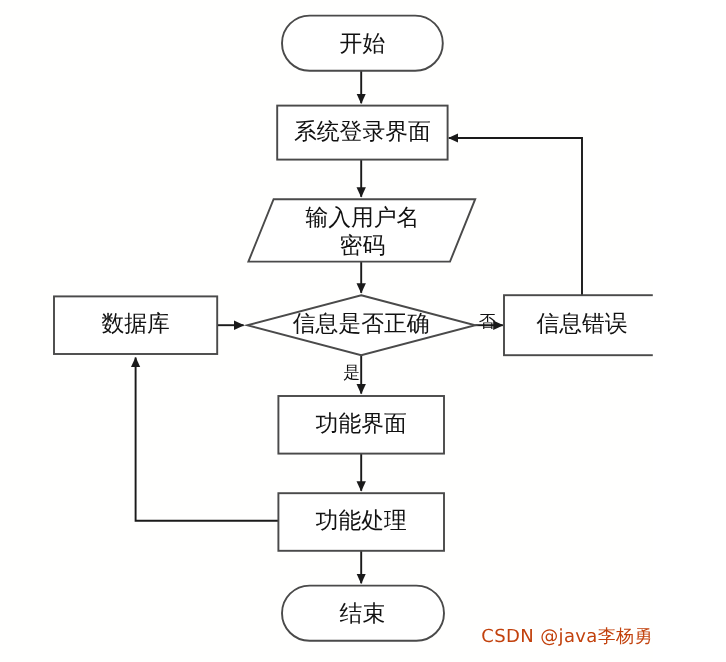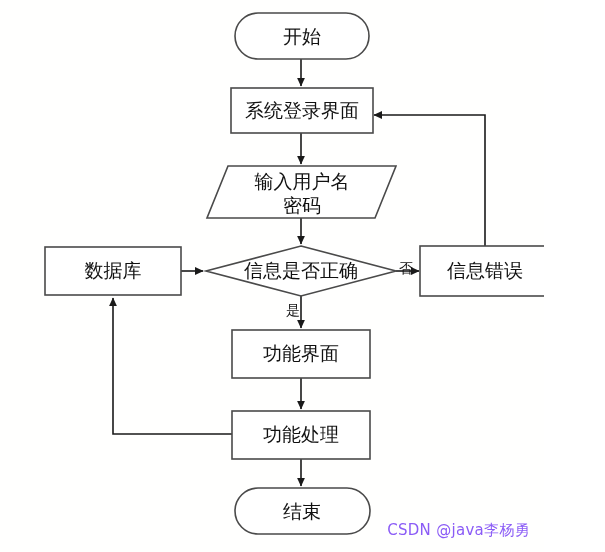--- a/index.html
+++ b/index.html
@@ -44,25 +44,25 @@
     stroke: #4a4a4a;
     stroke-width: 1.6;
   }
   .connector {
     stroke: #1a1a1a;
     stroke-width: 1.6;
     fill: none;
   }
   .watermark {
     position: absolute;
-    right: 14px;
+    right: 0;
     bottom: 12px;
     font-family: "DejaVu Sans", "Liberation Sans", sans-serif;
     font-size: 15px;
-    color: #8b5cf6;
+    color: #c2410c;
     letter-spacing: 0.3px;
     white-space: nowrap;
     user-select: none;
   }
 </style>
 </head>
 <body>
 
 <div id="canvas">
 

